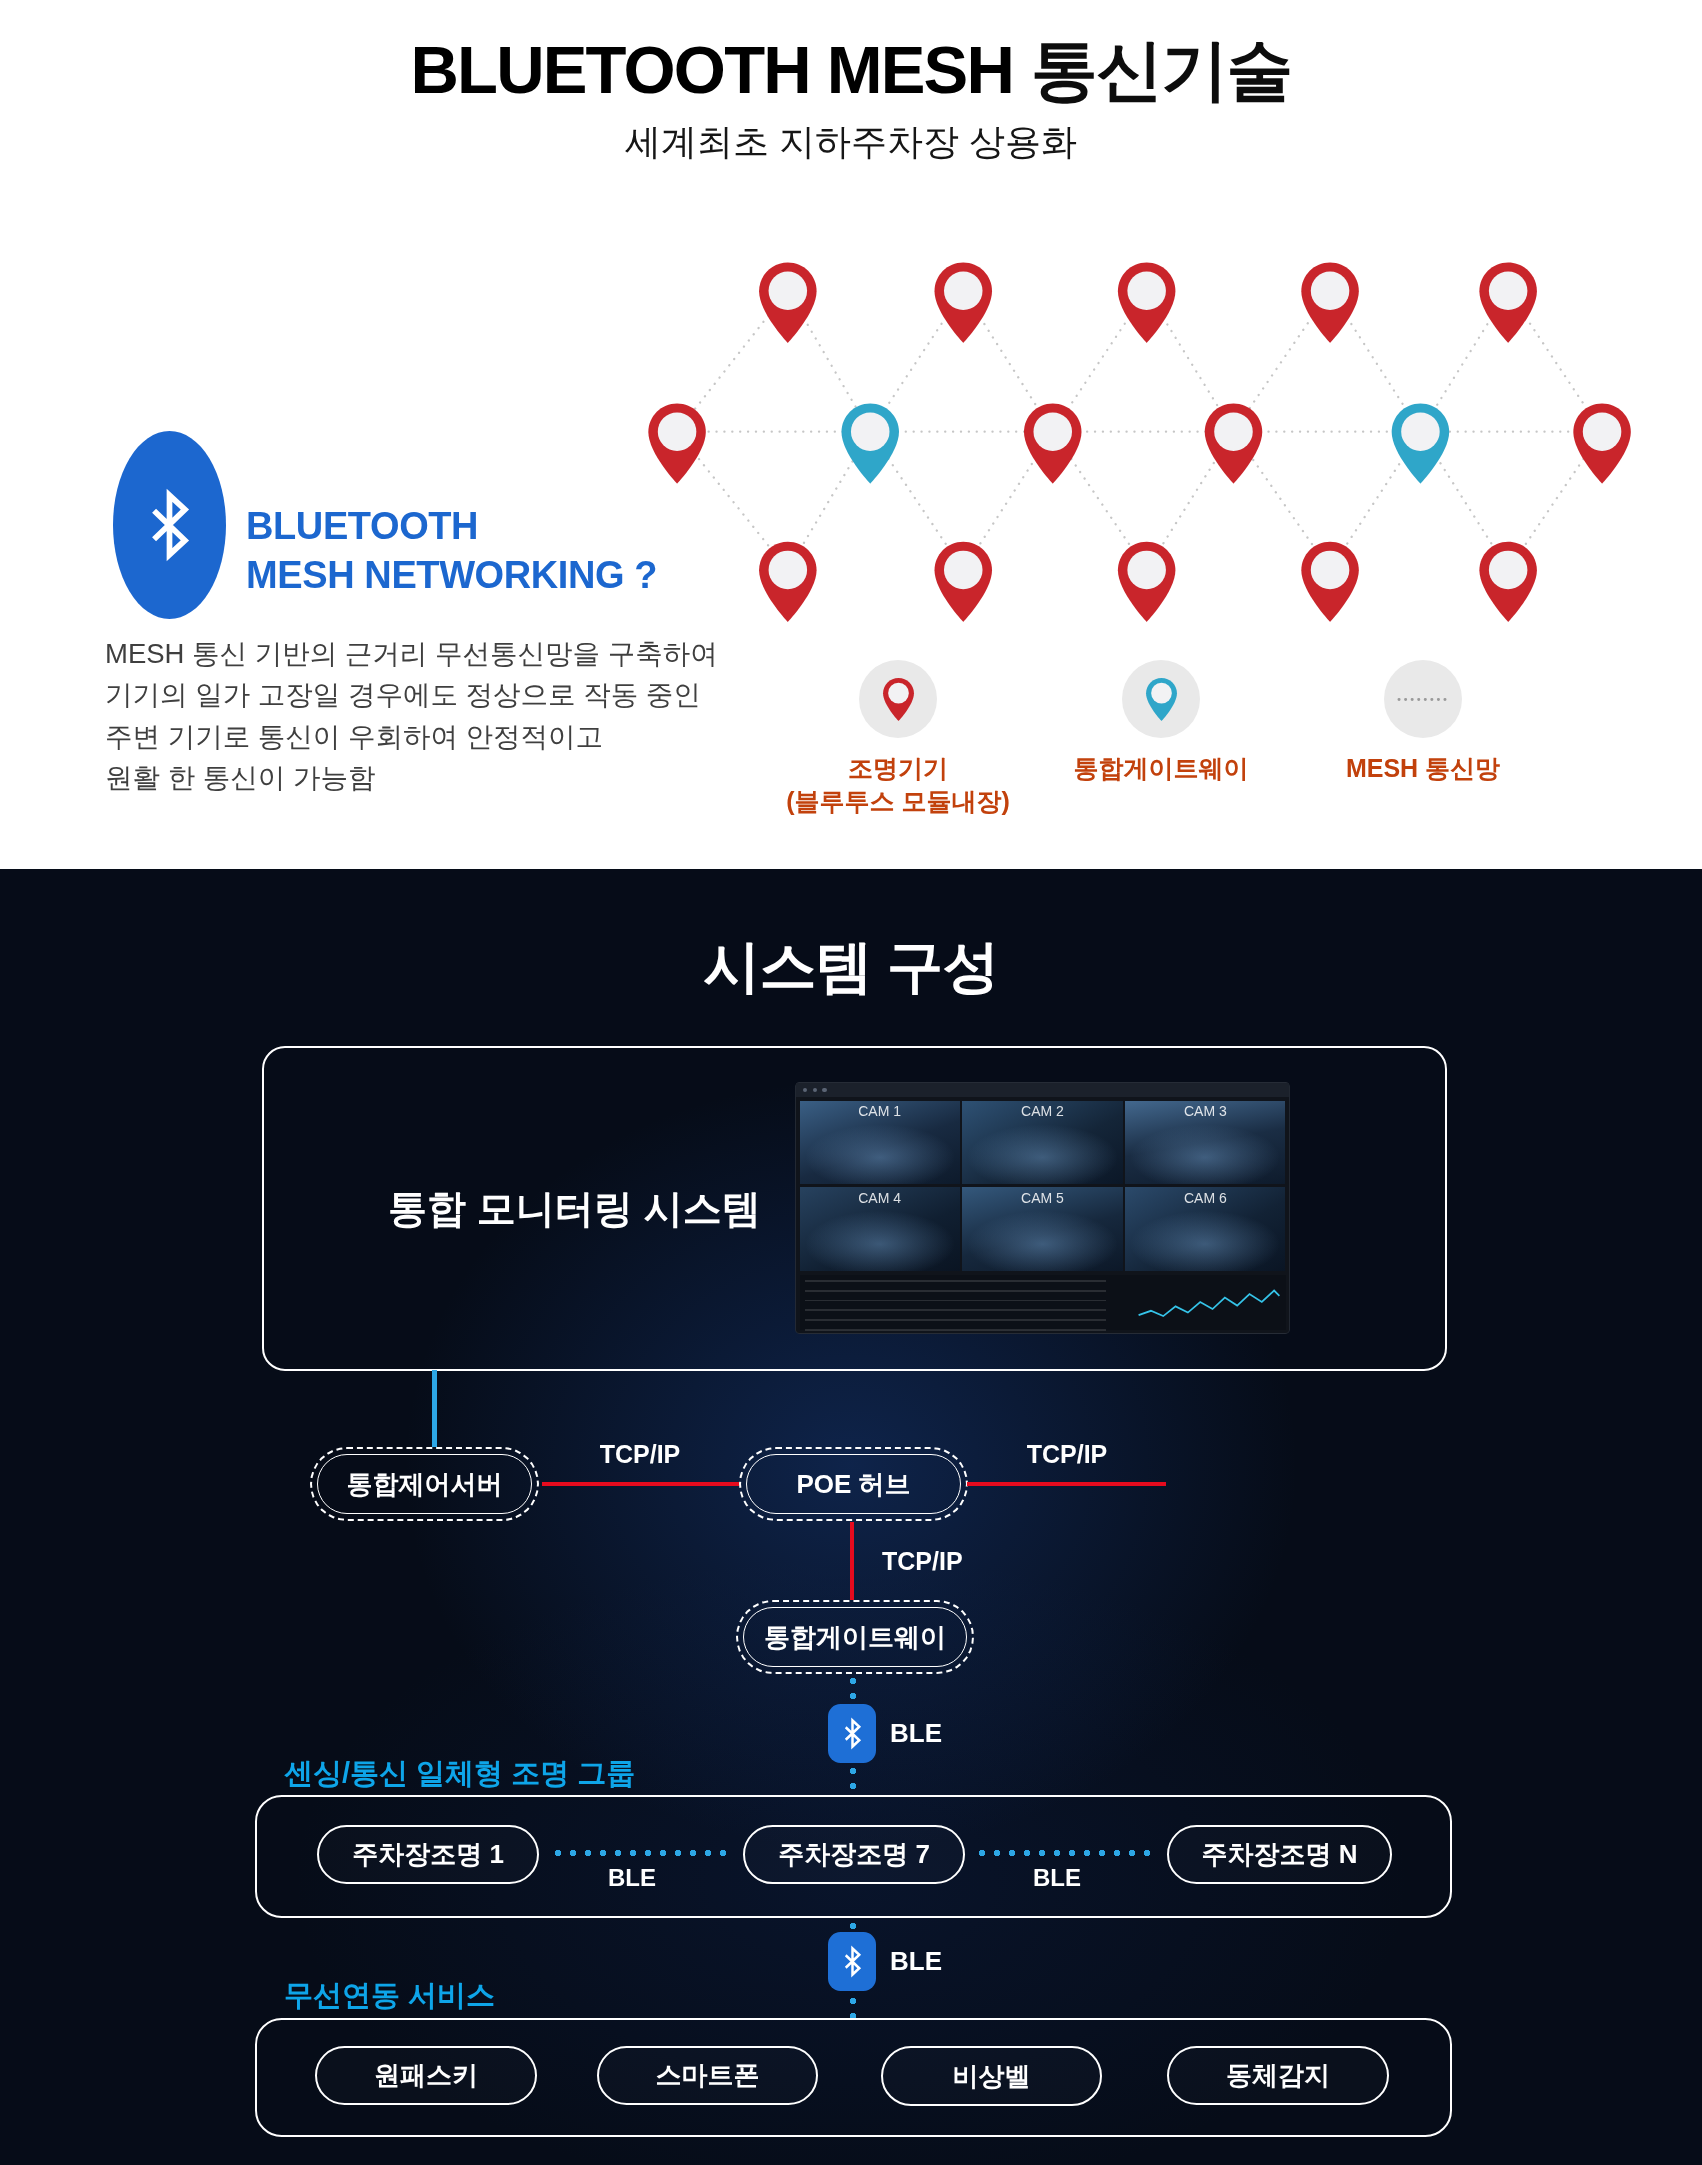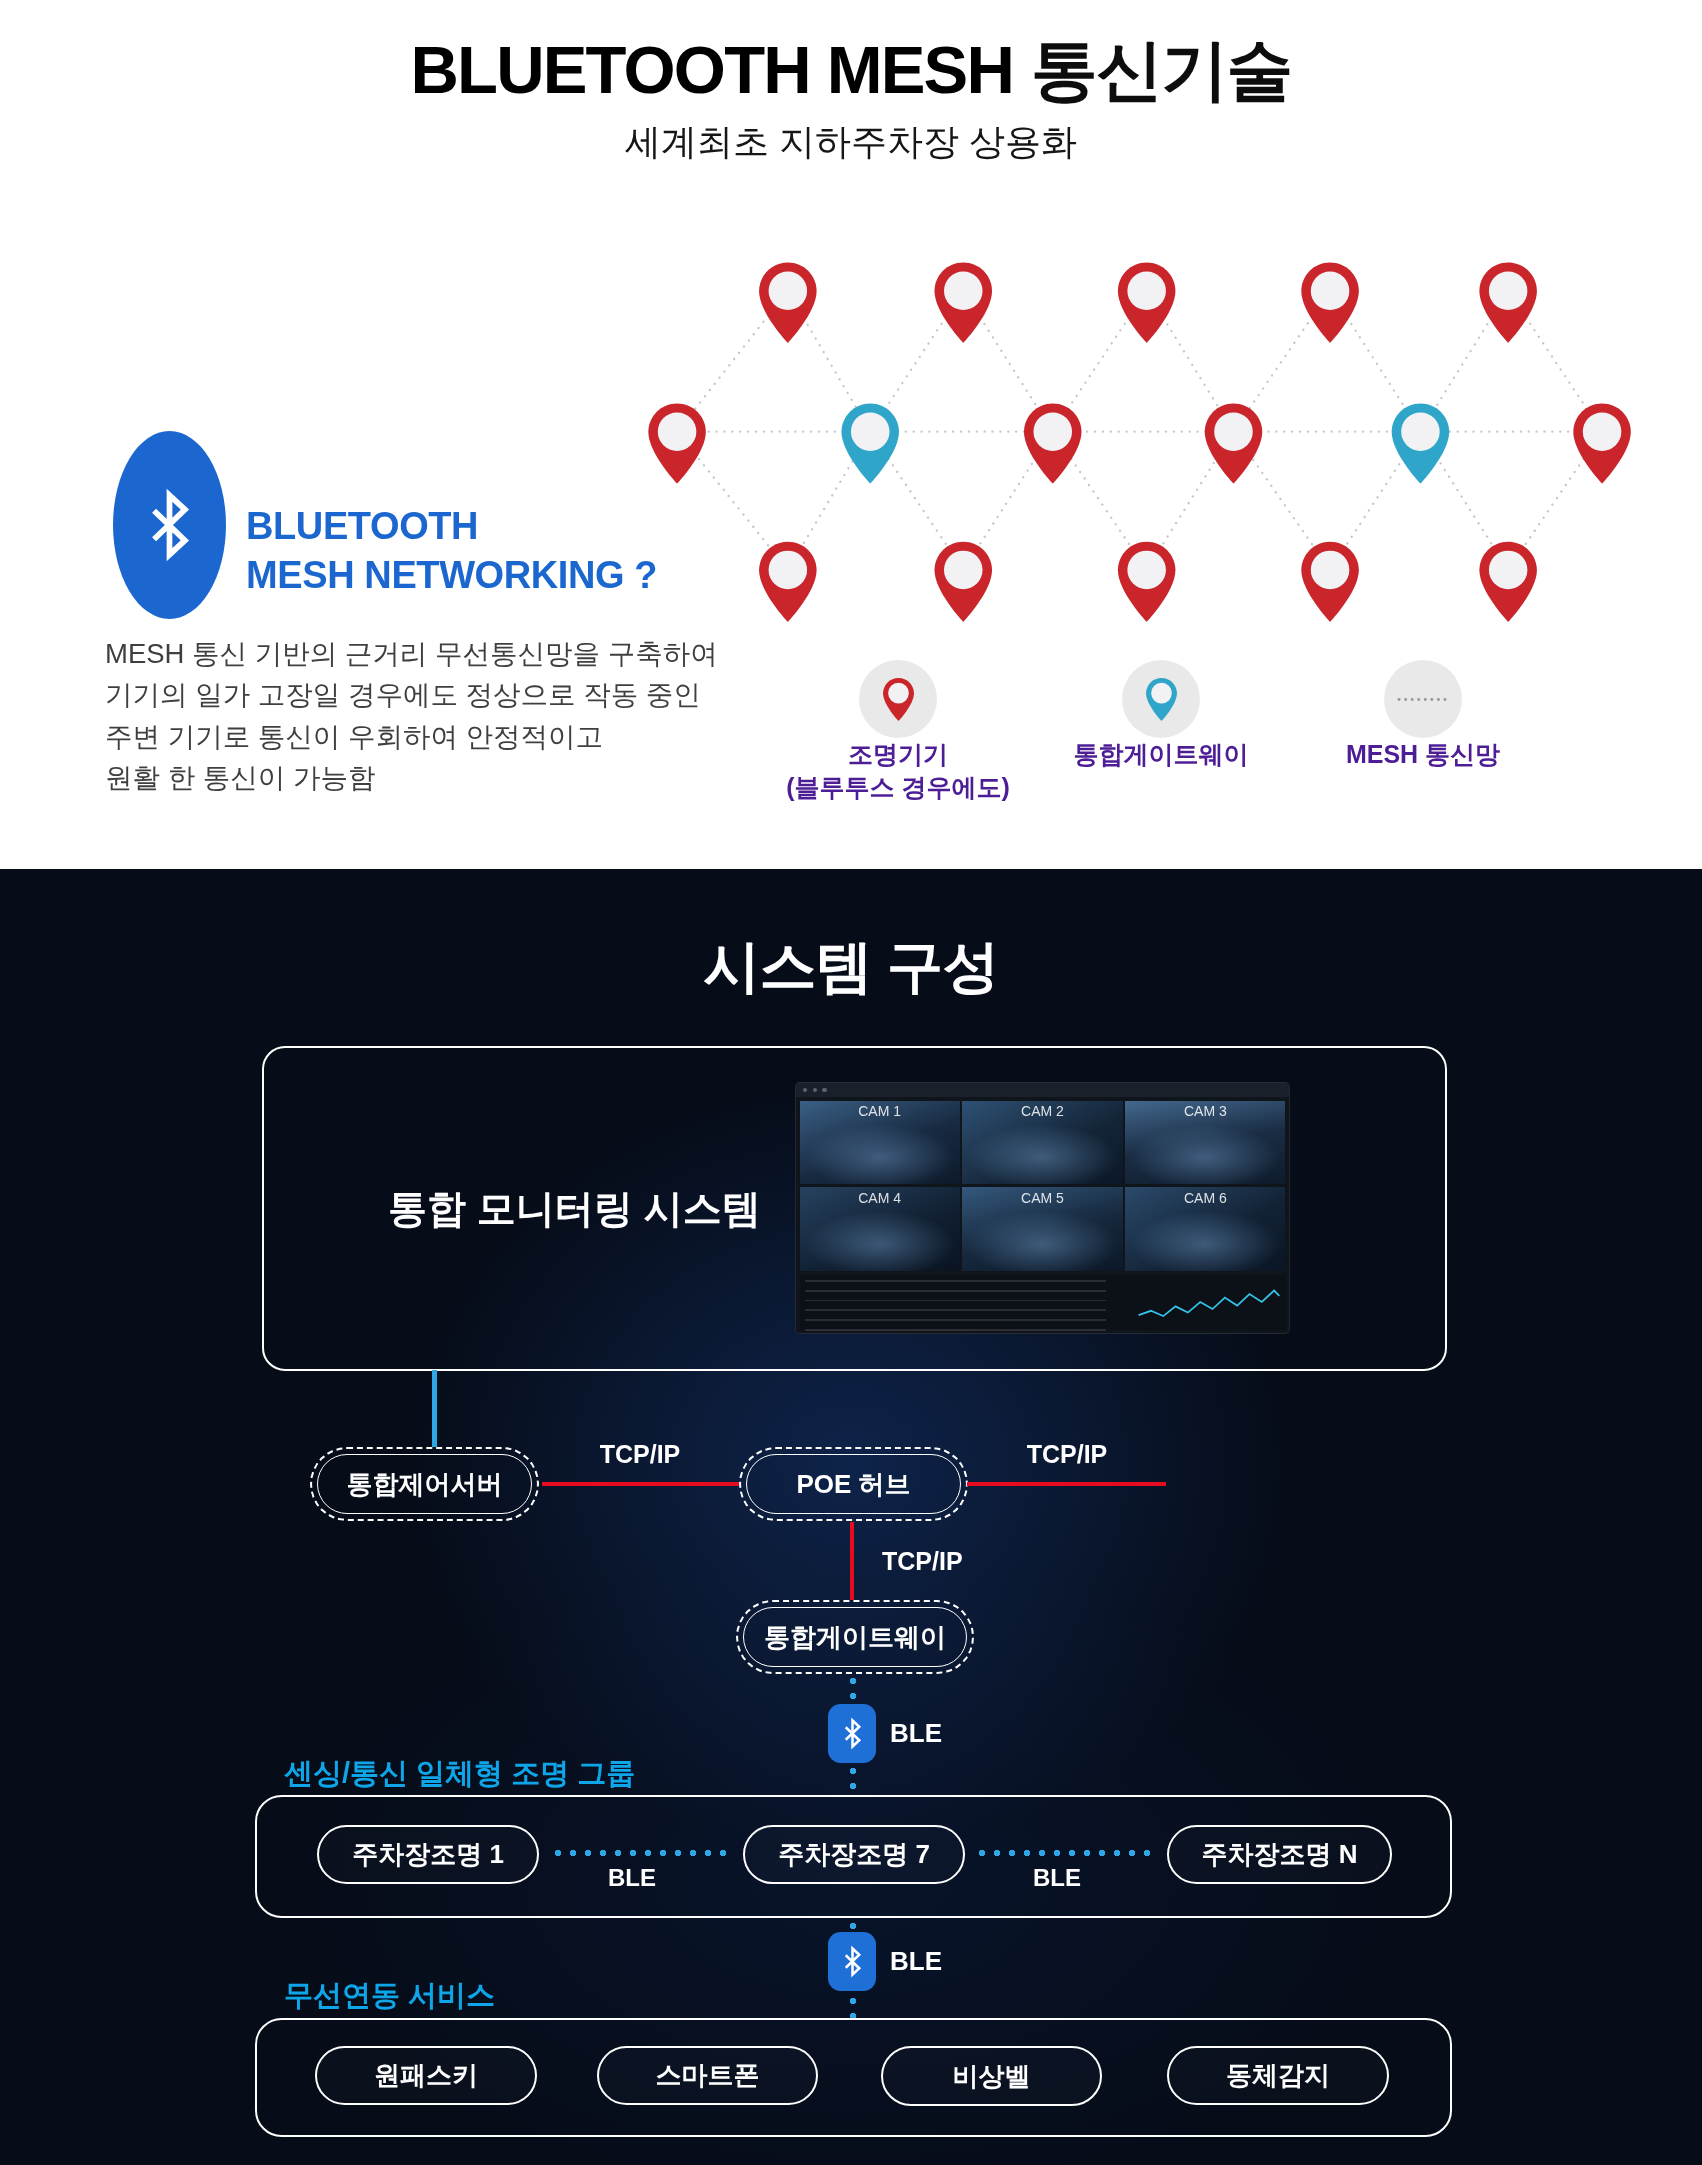--- a/index.html
+++ b/index.html
@@ -18,21 +18,21 @@
   .bt-heading { position:absolute; left:246px; top:502px; font-size:38px; font-weight:800;
                 color:#1c67cf; line-height:1.28; letter-spacing:-0.4px; }
   .intro-body { position:absolute; left:105px; top:633px; font-size:27.5px; line-height:1.5;
                 color:#3f3f3f; white-space:pre-line; }
 
   .mesh { position:absolute; left:603px; top:227px; width:1082px; height:443px; }
 
   .legend-item { position:absolute; width:284px; text-align:center; }
   .legend-circle { width:78px; height:78px; border-radius:50%; background:#e9e9e9;
                    margin:0 auto; display:flex; align-items:center; justify-content:center; }
-  .legend-label { font-size:25px; font-weight:700; color:#4c1d95; line-height:1.3; }
+  .legend-label { margin-top:14px; font-size:25px; font-weight:700; color:#c2410c; line-height:1.3; }
   .li1 { left:756px; top:660px; }
   .li2 { left:1019px; top:660px; }
   .li3 { left:1281px; top:660px; }
 
   
   .dark { position:absolute; left:0; top:869px; width:1702px; height:1296px; background:#060c18; }
   .dark::before { content:""; position:absolute; inset:0; pointer-events:none;
      background: radial-gradient(638px 550px at 50% 46%, rgba(28,74,156,0.38), rgba(28,74,156,0) 70%),
                  radial-gradient(798px 461px at 50% 78%, rgba(18,48,110,0.22), rgba(18,48,110,0) 70%); }
   .dark * { position:absolute; }
@@ -216,21 +216,21 @@
   </svg>
 
   <div class="legend-item li1">
     <div class="legend-circle">
       <svg width="35" height="47" viewBox="0 0 24 32" fill="#c9252b">
           <use href="#pin"></use>
         </svg>
     </div>
     <div class="legend-label">
       <div>조명기기</div>
-      <div>(블루투스 경우에도)</div>
+      <div>(블루투스 모듈내장)</div>
     </div>
   </div>
   <div class="legend-item li2">
     <div class="legend-circle">
       <svg width="35" height="47" viewBox="0 0 24 32" fill="#2fa6c9">
           <use href="#pin"></use>
         </svg>
     </div>
     <div class="legend-label">통합게이트웨이</div>
   </div>

